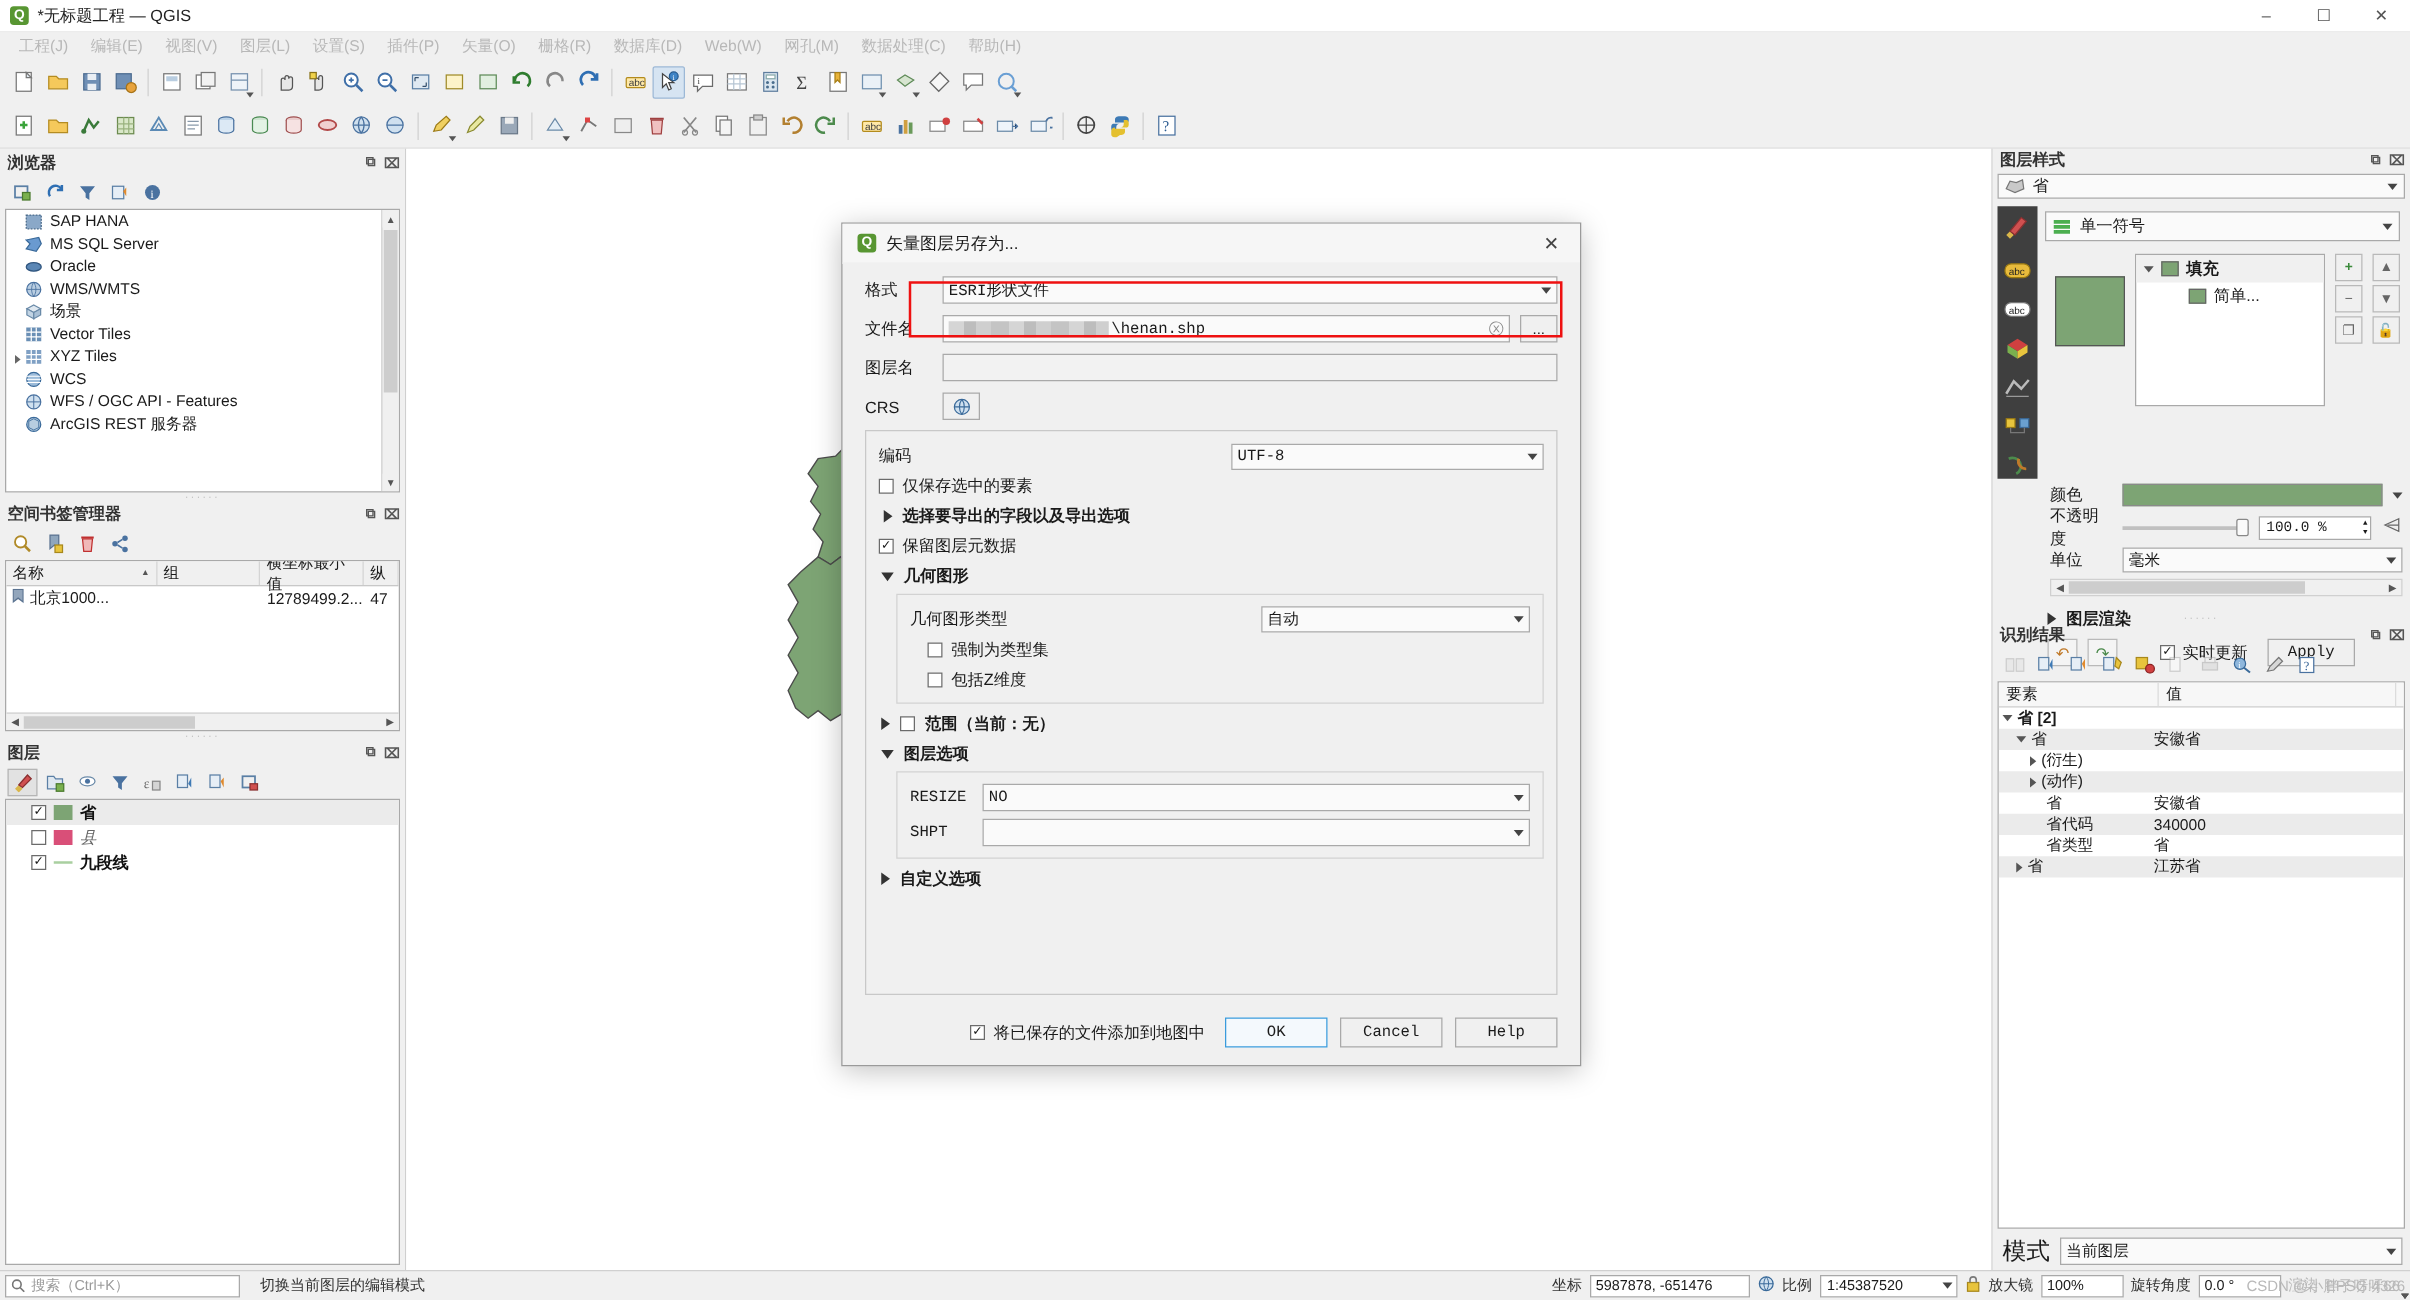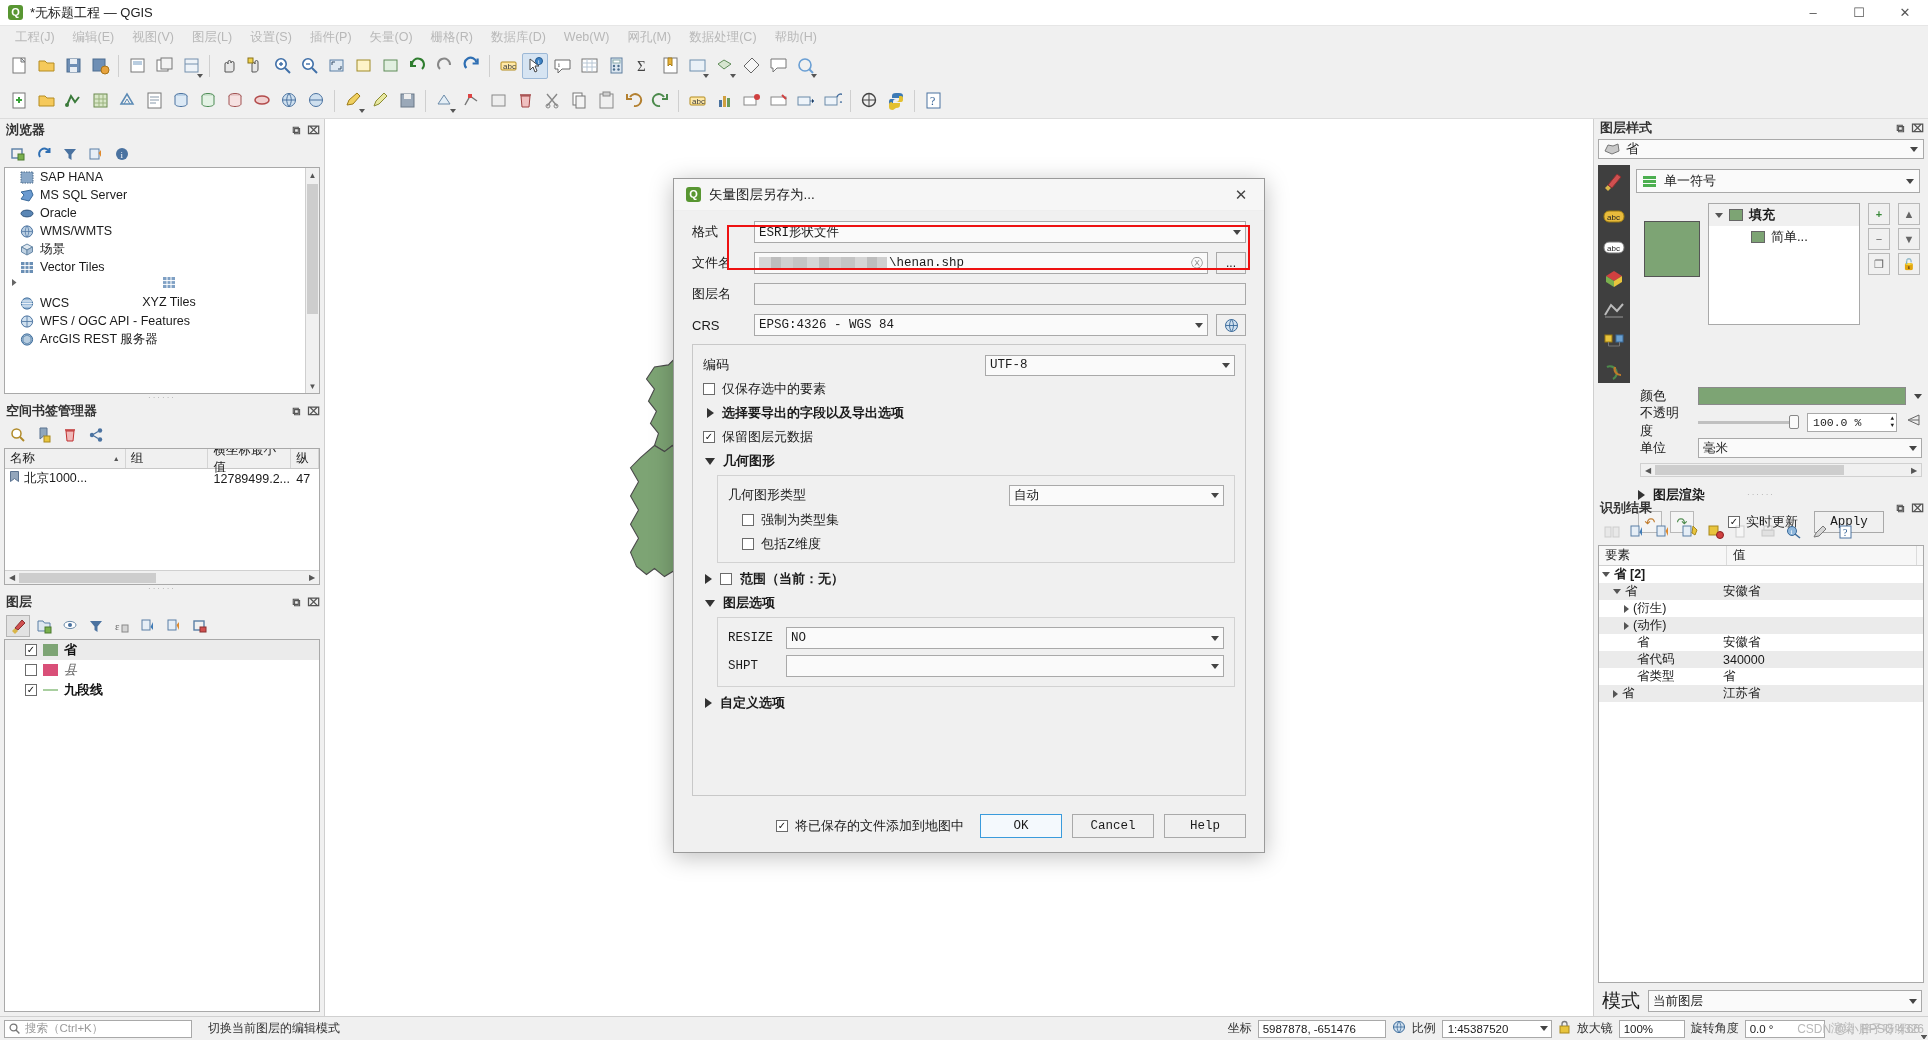--- a/index.html
+++ b/index.html
@@ -703,21 +703,21 @@
             </div>
             <div class="tree-item" style="position: relative;">
               <span class="ic">
                 <svg width="14" height="13">
                   <rect x="1" y="1" width="12" height="11" fill="#6a8fb5"></rect>
                   <path d="M5 1v11M9 1v11M1 4.6h12M1 8.4h12" stroke="#fff" stroke-width="1"></path>
                 </svg>
               </span>
               <span>Vector Tiles</span>
             </div>
-            <div class="tree-item" style="position: relative; flex-direction: column;">
+            <div class="tree-item" style="position: relative;">
               <span class="exp-arrow"><svg width="9" height="9">
                   <path d="M2 1 L6.5 4.5 L2 8z" fill="#666"></path>
                 </svg></span>
               <span class="ic">
                 <svg width="14" height="13">
                   <rect x="1" y="1" width="12" height="11" fill="#7fa0c4"></rect>
                   <path d="M5 1v11M9 1v11M1 4.6h12M1 8.4h12" stroke="#fff" stroke-width="1"></path>
                 </svg>
               </span>
               <span>XYZ Tiles</span>
@@ -1265,21 +1265,21 @@
         <span>1:45387520</span>
         <span class="dd" style="margin-left:auto;"></span>
       </span>
       <span><svg width="13" height="14">
             <rect x="2" y="6" width="9" height="7" fill="#e8c43d" stroke="#a8881c"></rect>
             <path d="M4 6V4a2.5 2.5 0 015 0v2" fill="none" stroke="#7a7a7a" stroke-width="1.3"></path>
           </svg></span>
       <span class="sb-label">放大镜</span>
       <span class="sb-field" style="width:66px;">100%</span>
       <span class="sb-label">旋转角度</span>
-      <span class="sb-field" style="width:80px;">0.0 °</span>
+      <span class="sb-field" style="width:66px;">0.0 °</span>
       <span class="sb-label" style="color:#b9b9b9;">渲染</span>
       <span class="sb-label" style="color:#b9b9b9;">EPSG:4326</span>
     </div>
   </div>
 
   <div class="wm">CSDN @小胖子呀呀66</div>
 
   <div class="dialog">
     <div class="dlg-title">
       <span class="qlogo" style="margin:0;">Q</span>
@@ -1308,24 +1308,20 @@
         <span class="sqbtn">...</span>
       </div>
 
       <div class="row">
         <span class="lb">图层名</span>
         <span class="fld plain"></span>
       </div>
 
       <div class="row">
         <span class="lb">CRS</span>
-        <span class="combo">
-          <span>EPSG:4326 - WGS 84</span>
-          <span class="dd"></span>
-        </span>
         <span class="sqbtn">
             <svg width="15" height="15">
               <circle cx="7.5" cy="7.5" r="6" fill="#cfe0ef" stroke="#3a6a9a"></circle>
               <path d="M1.5 7.5h12M7.5 1.5c2.6 3.3 2.6 8.7 0 12M7.5 1.5c-2.6 3.3-2.6 8.7 0 12" fill="none" stroke="#3a6a9a" stroke-width=".9"></path>
             </svg>
           </span>
       </div>
 
       <div class="group">
         <div class="chk-row" style="justify-content:space-between;">

